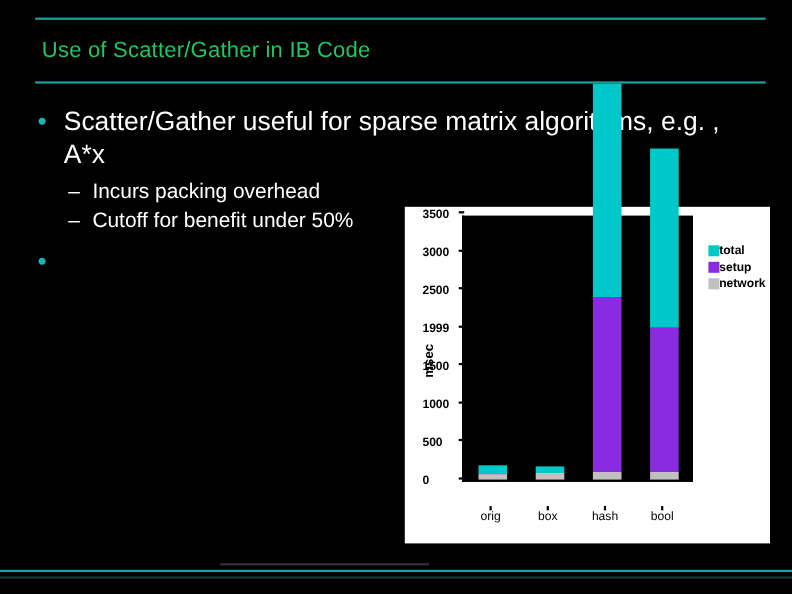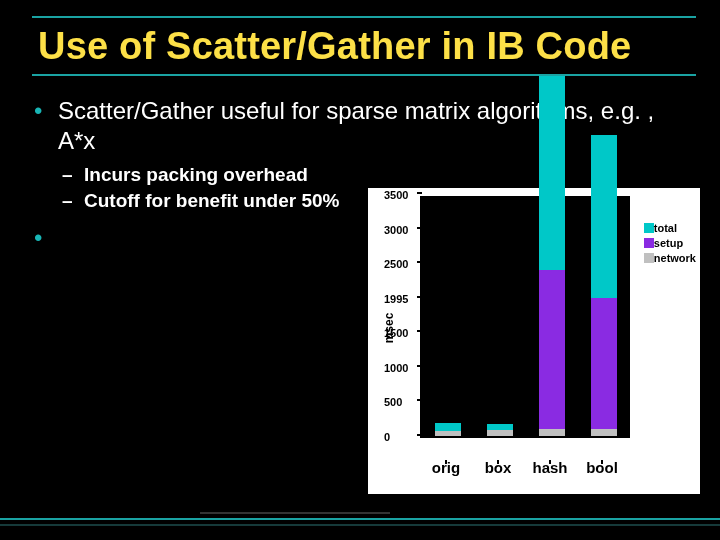--- a/index.html
+++ b/index.html
@@ -23,23 +23,23 @@
     right: 24px;
     height: 56px;
     border-top: 2px solid #1aa3a3;
     border-bottom: 2px solid #1aa3a3;
     display: flex;
     align-items: center;
     padding-left: 6px;
   }
   .title-band h1 {
     margin: 0;
-    color: #fde047;
-    font-size: 38px;
-    font-weight: 700;
+    color: #22c55e;
+    font-size: 20px;
+    font-weight: 400;
     letter-spacing: 0.2px;
   }
   .body {
     position: absolute;
     left: 28px;
     right: 24px;
     top: 96px;
     color: #fff;
   }
   ul.lvl1 {
@@ -65,21 +65,20 @@
   ul.lvl2 {
     margin: 6px 0 10px 0;
     padding: 0;
     list-style: none;
   }
   ul.lvl2 > li {
     position: relative;
     padding-left: 26px;
     font-size: 19px;
     line-height: 1.35;
-    font-weight: bold;
   }
   ul.lvl2 > li::before {
     content: "–";
     position: absolute;
     left: 4px;
     top: 0;
     color: #fff;
   }
   .li2-block { margin-top: 10px; }
   
@@ -134,23 +133,23 @@
     top: 50%;
     transform: translateY(-50%) rotate(-90deg);
     transform-origin: center;
     font-size: 12px;
     font-weight: 700;
     color: #000;
   }
   .xcat {
     position: absolute;
     bottom: -16px;
-    font-size: 15px;
-    color: #000;
-    font-weight: 700;
+    font-size: 11px;
+    color: #000;
+    font-weight: 400;
     text-align: center;
     transform: translateX(-50%);
   }
   .xtick-line {
     position: absolute;
     bottom: -4px;
     width: 2px;
     height: 4px;
     background: #000;
   }
@@ -216,21 +215,21 @@
     <div class="plot">
       <div class="plot-area" id="plot-area">
           <span class="ticklabel ytick" style="bottom: -1px;">0</span>
           <span class="ytick-mark" style="bottom: 0px;"></span>
           <span class="ticklabel ytick" style="bottom: 33.5714px;">500</span>
           <span class="ytick-mark" style="bottom: 34.5714px;"></span>
           <span class="ticklabel ytick" style="bottom: 68.1429px; margin-top: 24px;">1000</span>
           <span class="ytick-mark" style="bottom: 69.1429px;"></span>
           <span class="ticklabel ytick" style="bottom: 102.714px;">1500</span>
           <span class="ytick-mark" style="bottom: 103.714px;"></span>
-          <span class="ticklabel ytick" style="bottom: 137.286px;">1995</span>
+          <span class="ticklabel ytick" style="bottom: 137.286px;">1999</span>
           <span class="ytick-mark" style="bottom: 138.286px;"></span>
           <span class="ticklabel ytick" style="bottom: 171.857px;">2500</span>
           <span class="ytick-mark" style="bottom: 172.857px;"></span>
           <span class="ticklabel ytick" style="bottom: 206.429px;">3000</span>
           <span class="ytick-mark" style="bottom: 207.429px;"></span>
           <span class="ticklabel ytick" style="bottom: 241px;">3500</span>
           <span class="ytick-mark" style="bottom: 242px;"></span>
           <div class="bar-stack" style="left: 13px;">
             <div class="seg seg-total" style="height: 8.29714px;"></div>
             <div class="seg seg-network" style="height: 4.84px;"></div>

